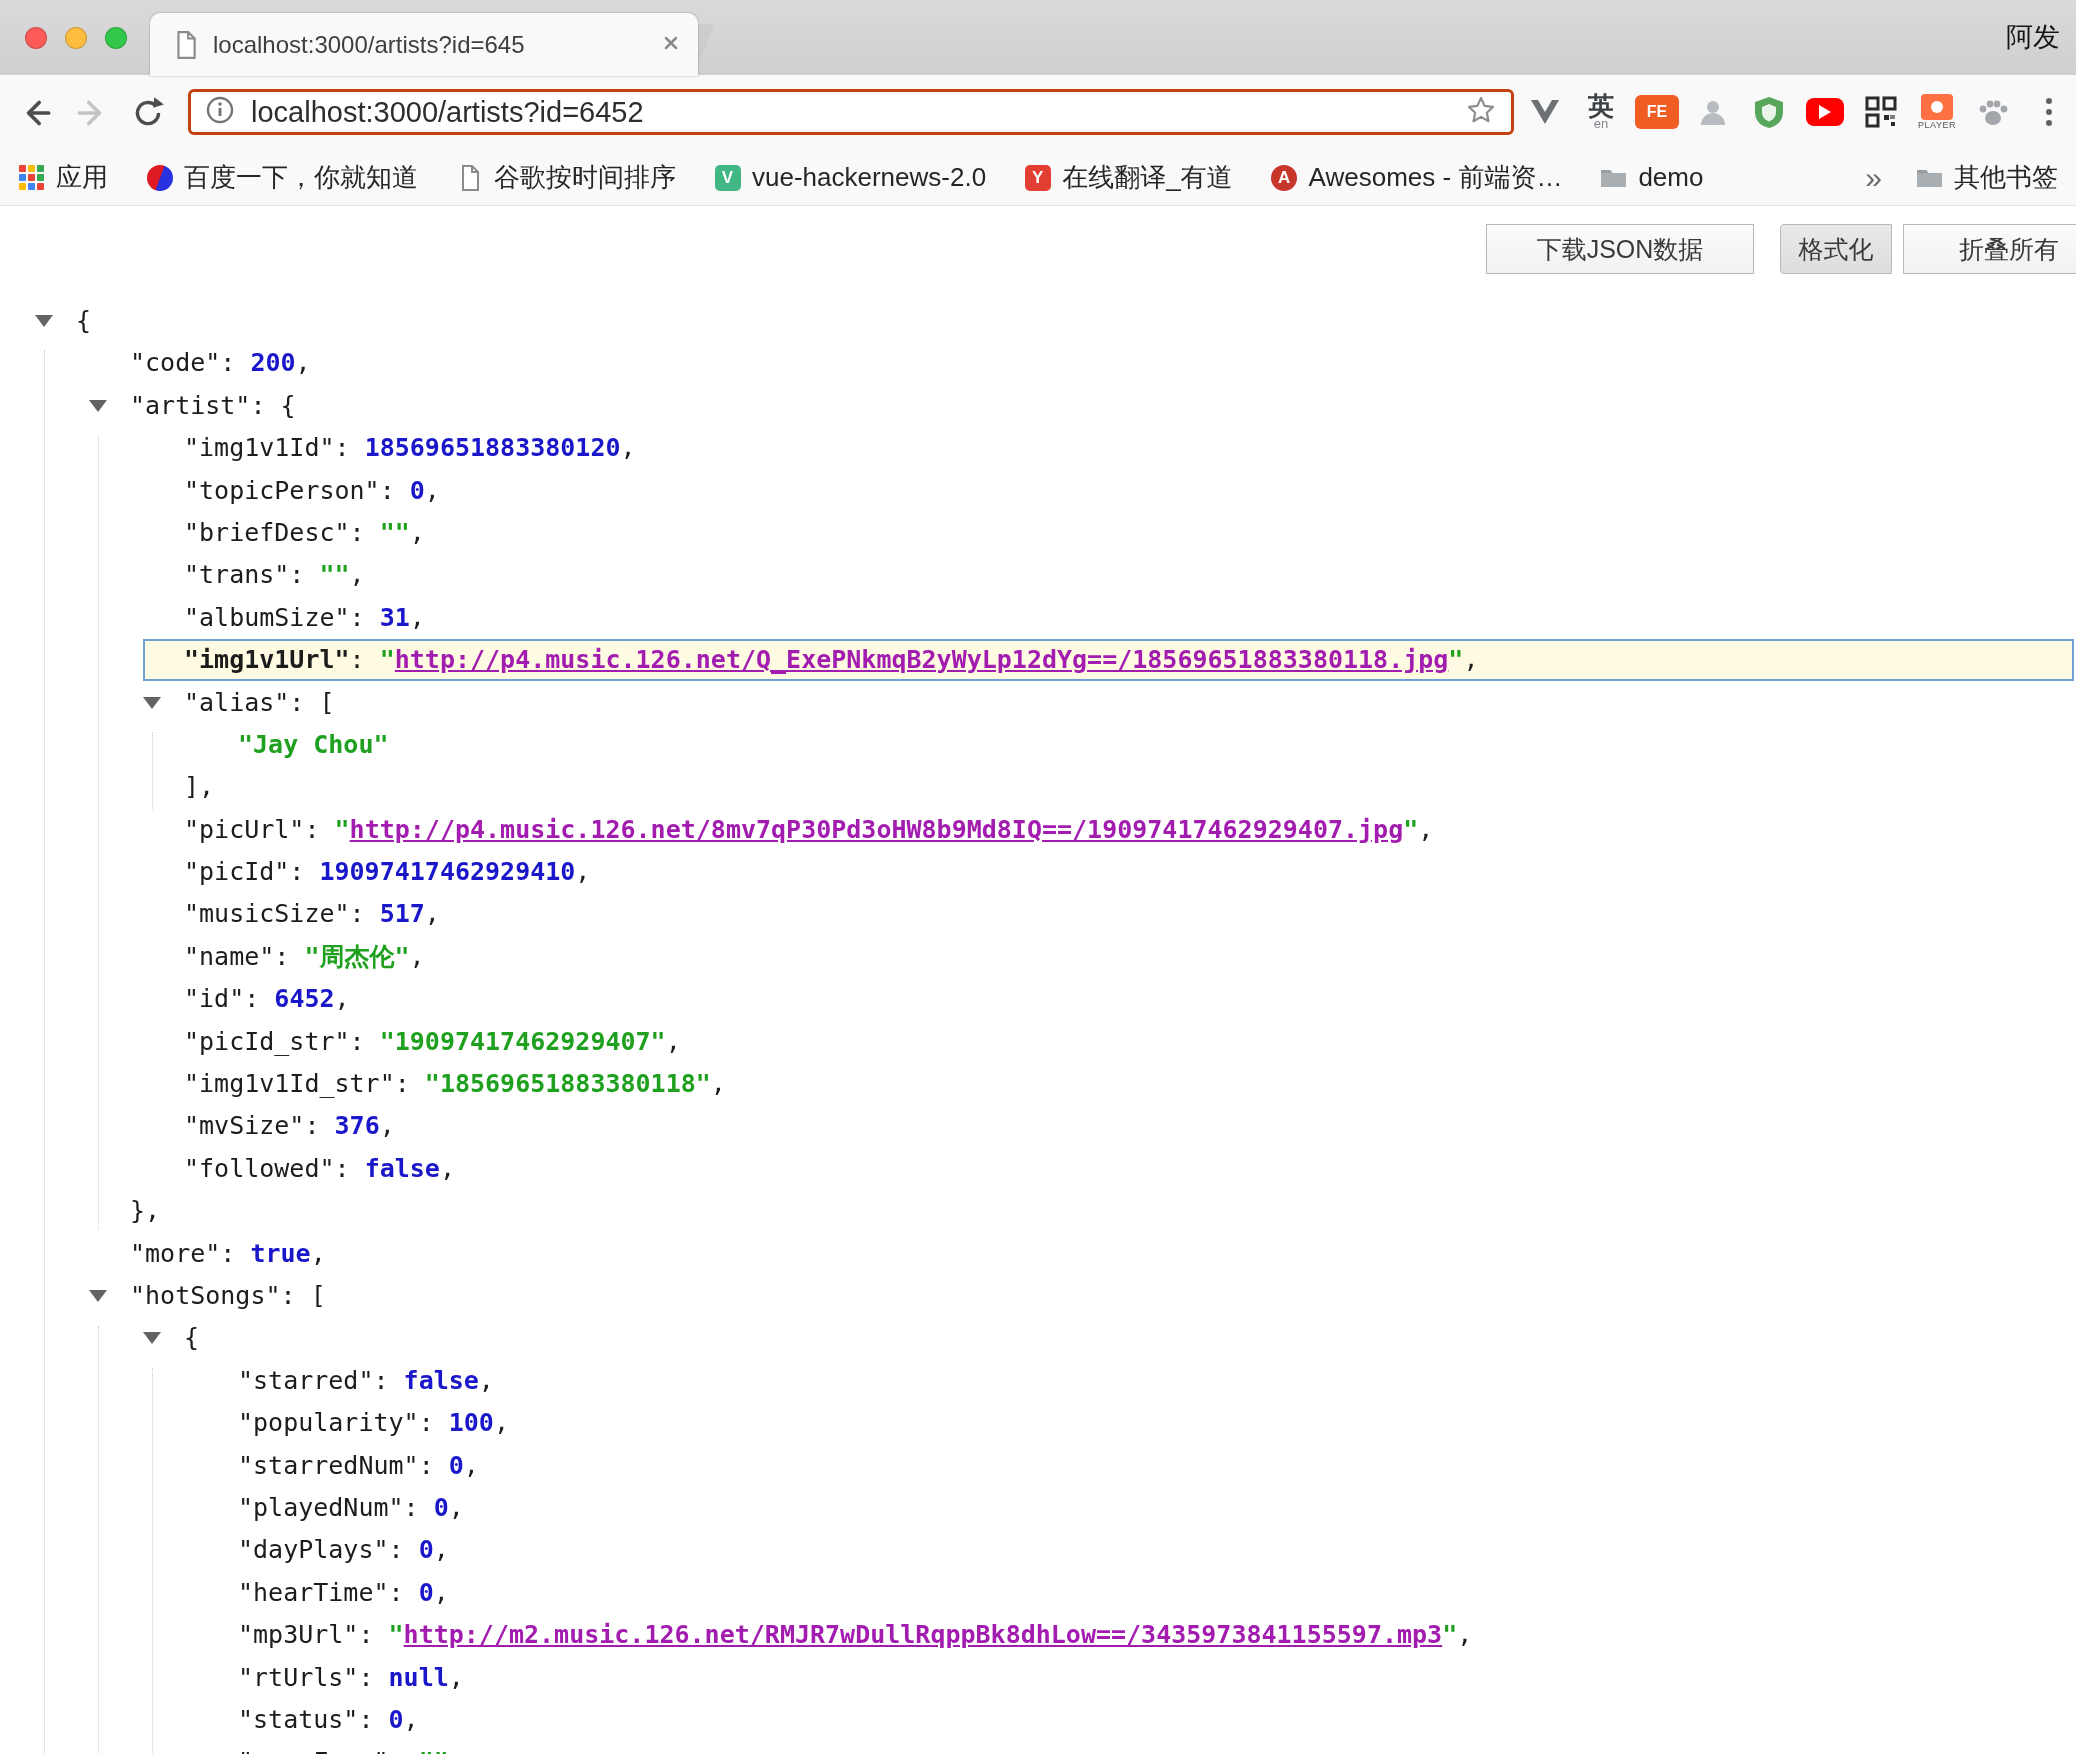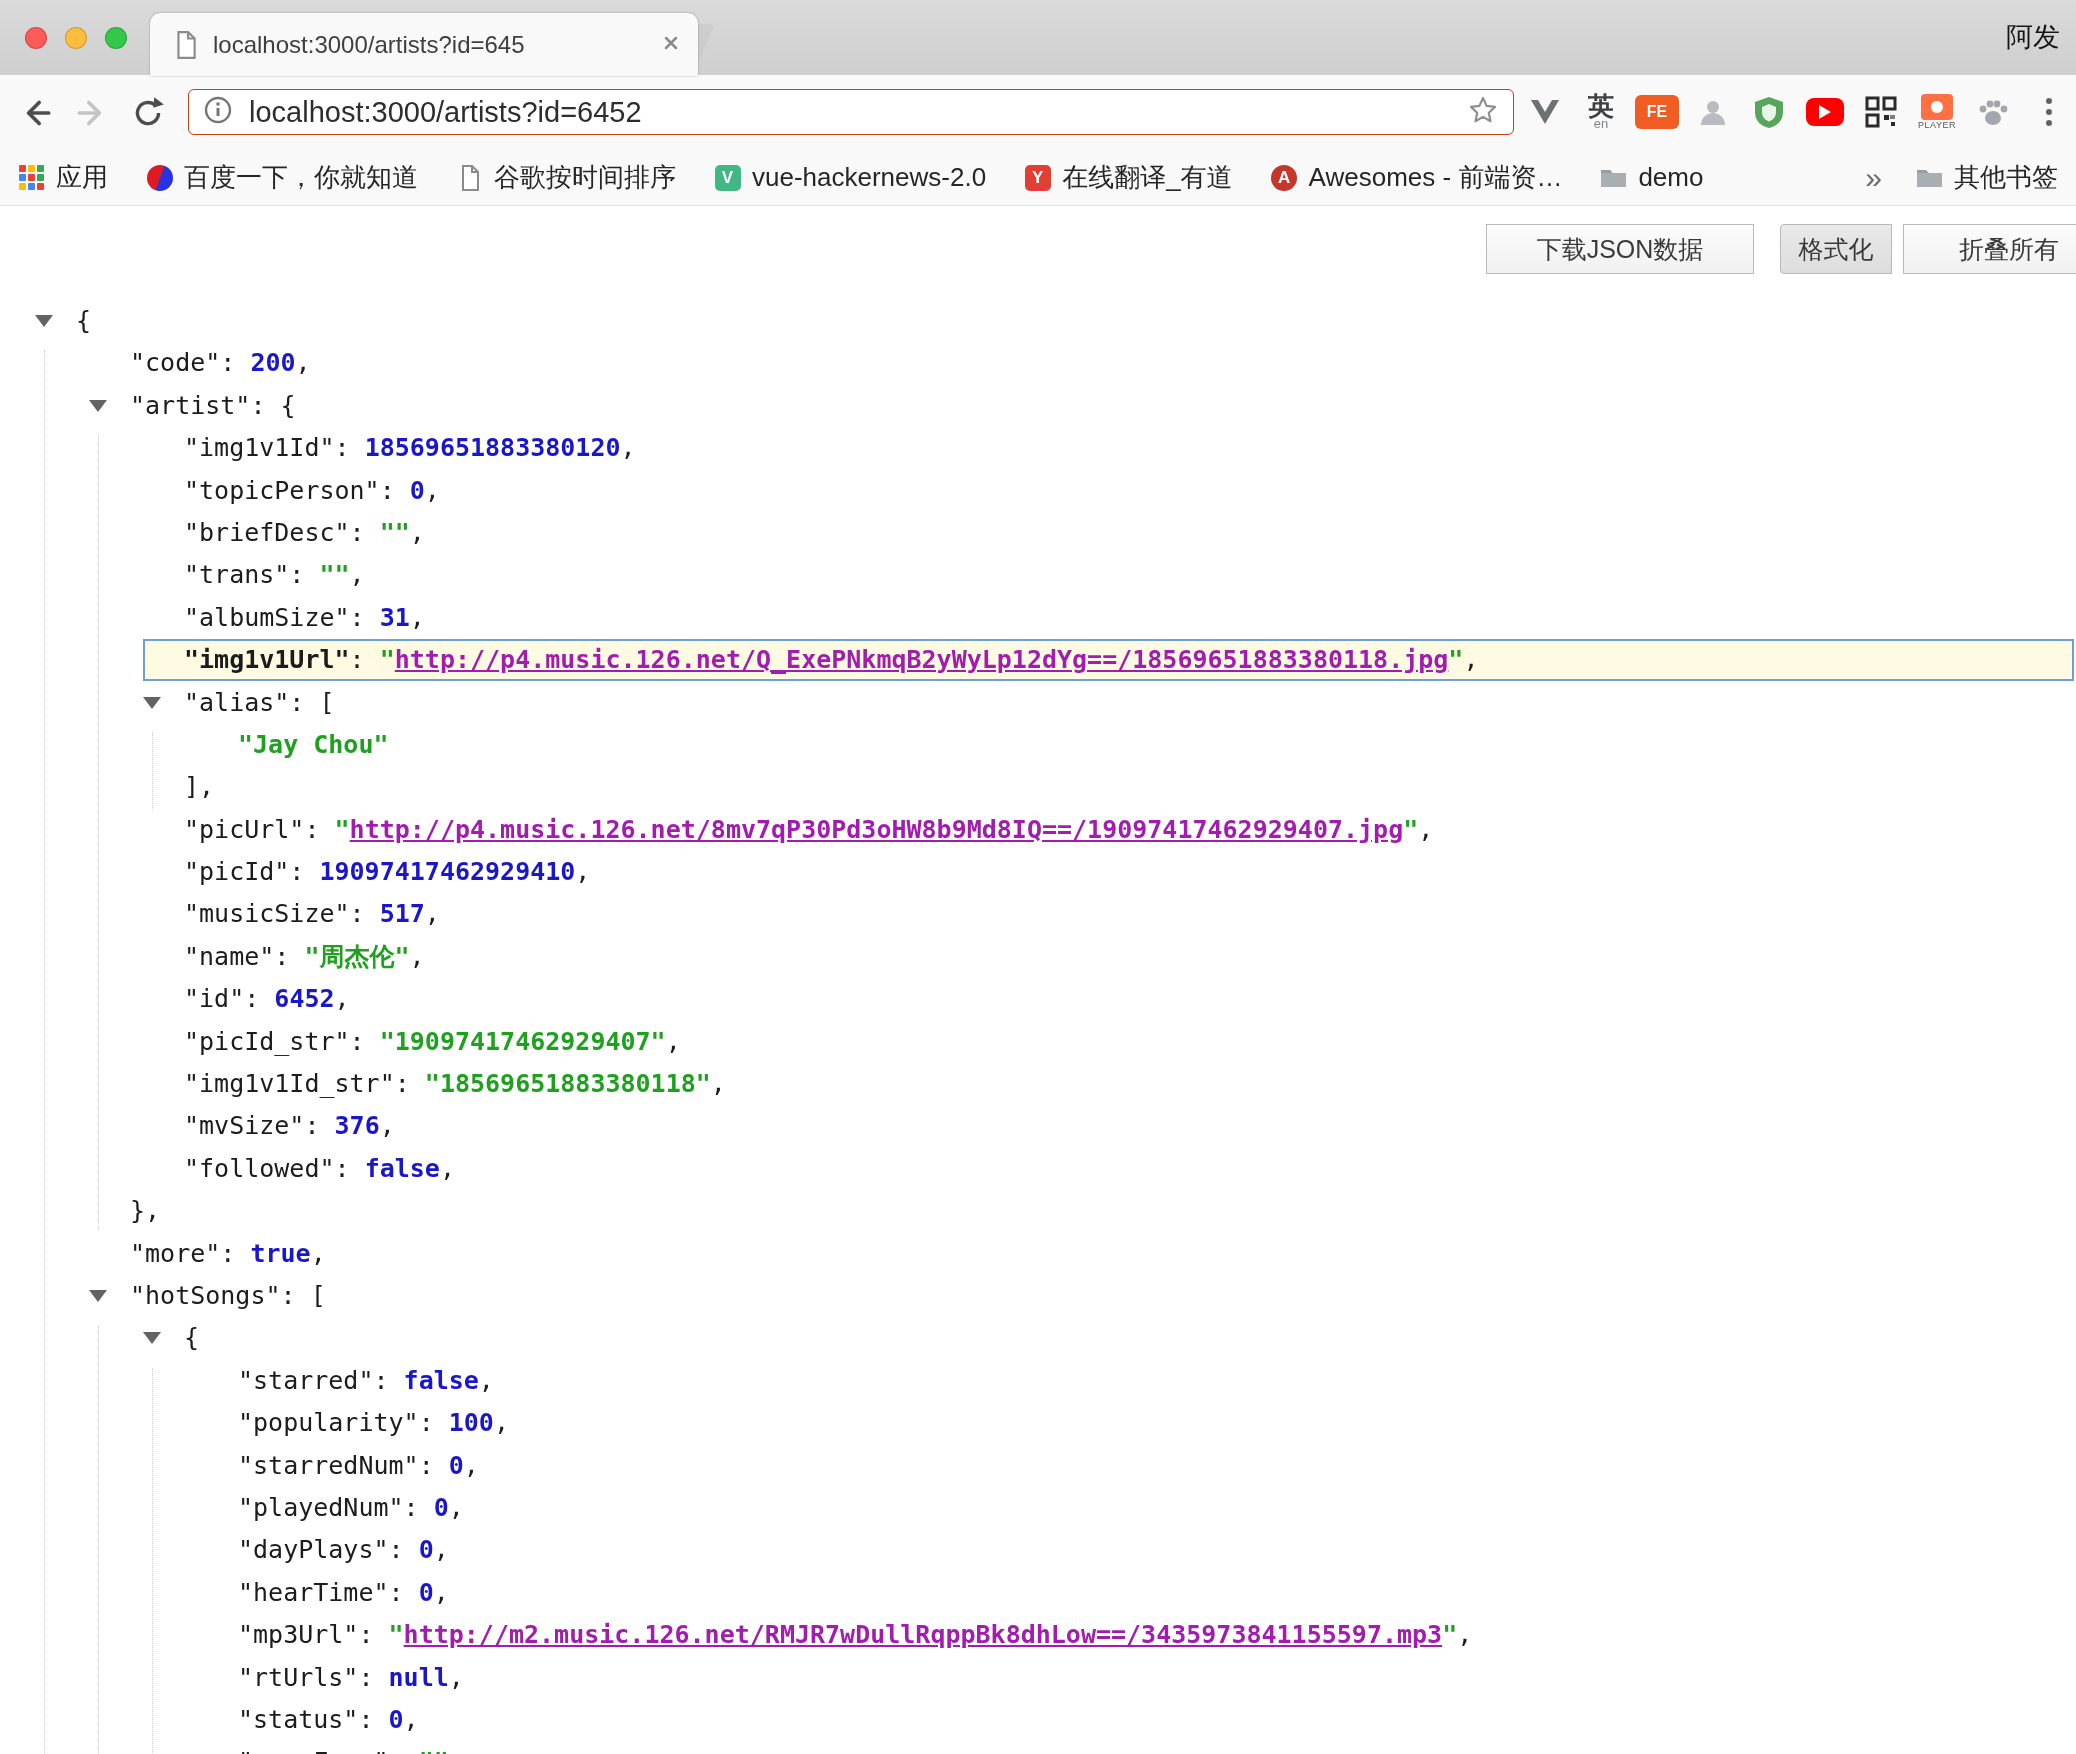--- a/index.html
+++ b/index.html
@@ -27,21 +27,21 @@
                   font-size:27px; color:#161616; }
 
   
   .toolbar { position:absolute; top:75px; left:0; right:0; height:75px; background:#f9f9f9; }
   .nav-btn { position:absolute; top:16px; width:44px; height:44px;
              display:flex; align-items:center; justify-content:center; border-radius:50%; }
   .nav-back    { left:14px; }
   .nav-forward { left:70px; }
   .nav-reload  { left:126px; }
   .omnibox { position:absolute; left:188px; top:14px; width:1326px; height:46px;
-             background:#fff; border:1px solid #c2410c; border-radius:6px;
+             background:#fff; border:3px solid #c2410c; border-radius:6px;
              display:flex; align-items:center; padding:0 14px; }
   .omni-url { flex:1; margin-left:16px; font-size:29px; color:#2d2d2d; white-space:nowrap; overflow:hidden; }
   .ext-row { position:absolute; right:6px; top:15px; display:flex; gap:14px; align-items:center; }
   .ext { width:42px; height:44px; display:flex; flex-direction:column;
          align-items:center; justify-content:center; }
   .sq-icon { width:44px; height:34px; border-radius:6px; color:#fff; font-weight:bold;
              display:flex; align-items:center; justify-content:center; }
   .fe-bg   { background:#f05d23; font-size:16px; }
   .yt-bg   { background:#f00; width:38px; height:28px; border-radius:8px; }
   .yt-tri  { width:0; height:0; border-left:12px solid #fff;

